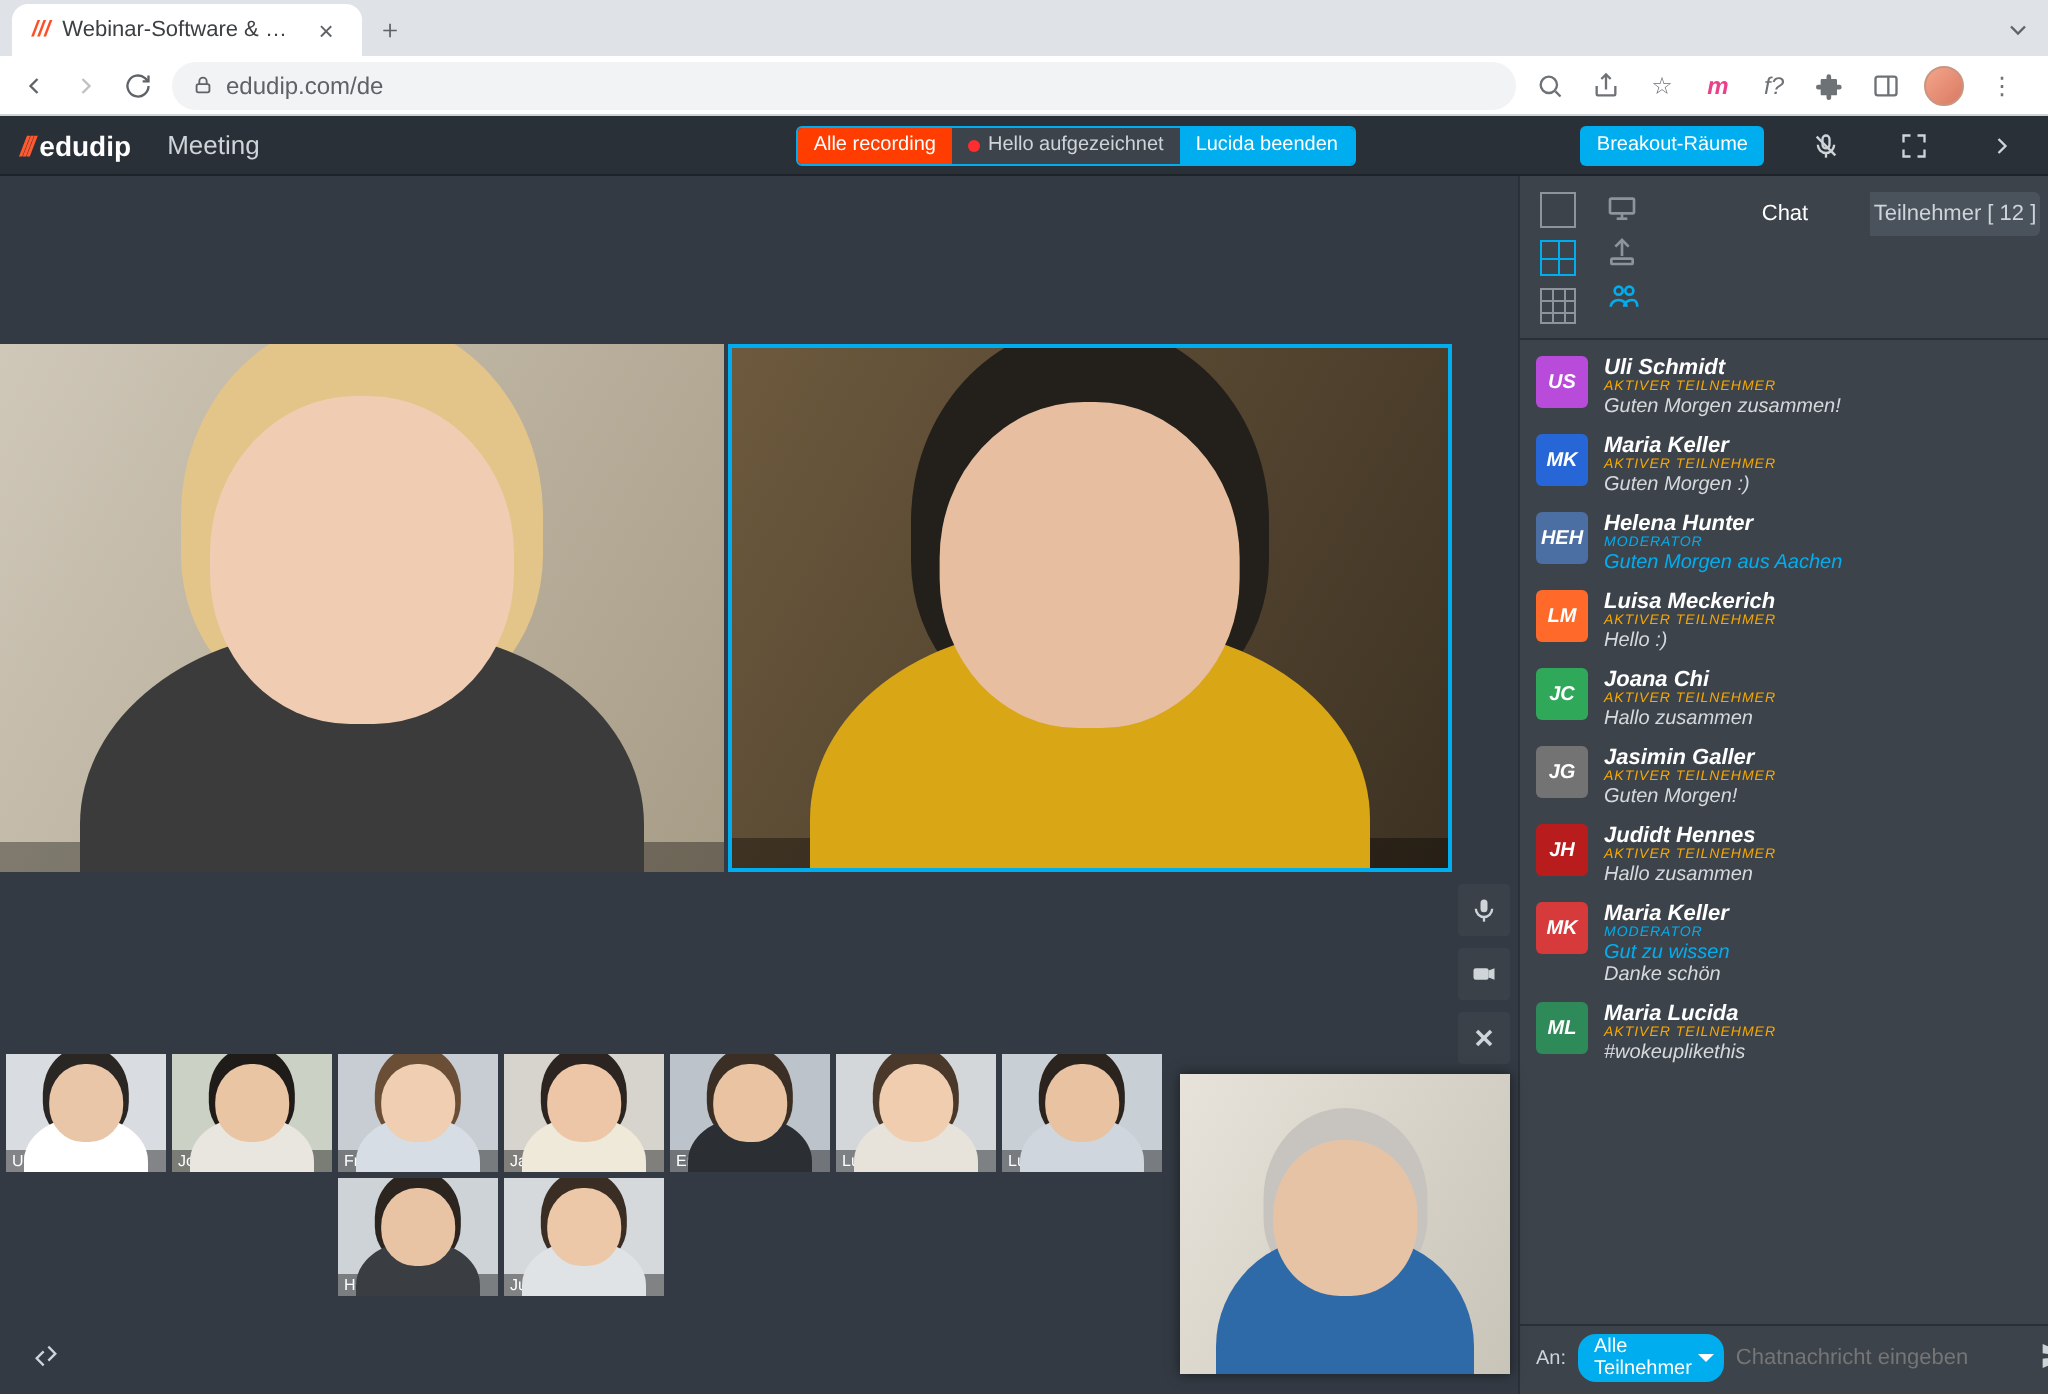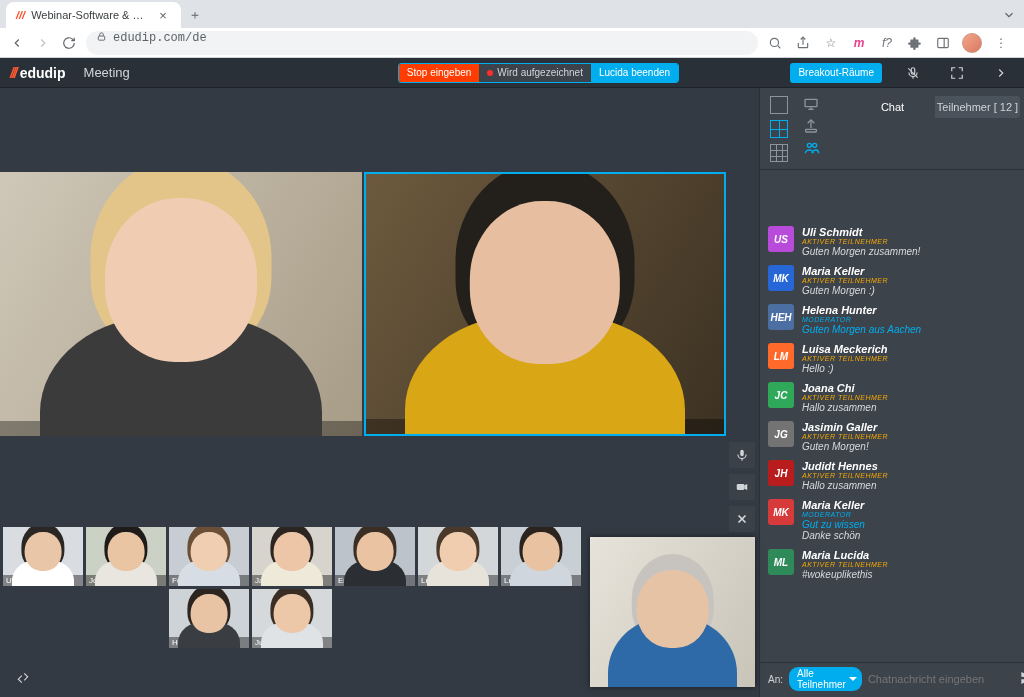--- a/index.html
+++ b/index.html
@@ -45,22 +45,22 @@
     background: #fff; height: 30px; display: flex; align-items: center;
     padding: 0 8px; gap: 8px; border-bottom: 1px solid #cfd3d8;
   }
   .nav-icn {
     width: 18px; height: 18px; display: inline-flex; align-items: center;
     justify-content: center; color: #5f6368; cursor: pointer;
   }
   .nav-icn svg { width: 14px; height: 14px; }
   .url-field {
     flex: 1; background: #f1f3f4; border-radius: 14px; height: 24px;
-    display: flex; padding: 0 10px; gap: 6px;
-    color: #5f6368; font-size: 12px; font-family: Liberation Mono, monospace;
+    display: flex; align-items: center; padding: 0 10px; gap: 6px;
+    color: #5f6368; font-size: 12px;
   }
   .chrome-right { display: flex; align-items: center; gap: 10px; padding-right: 6px; }
   .chrome-right .nav-icn { color: #6d7277; }
   .chrome-avatar {
     width: 20px; height: 20px; border-radius: 50%;
     background: linear-gradient(135deg, #f4a58a, #d97a63);
     border: 1px solid #c99582;
   }
 
   
@@ -153,21 +153,20 @@
   }
 
   .tools-icn {
     position: absolute; left: 10px; bottom: 6px; color: #cfd4d9;
   }
 
   
   .sidebar {
     width: 265px; background: var(--dark2); display: flex; flex-direction: column;
     border-left: 1px solid #2a3037;
-    gap: 48px;
   }
   .layout-strip {
     height: 82px; display: flex; gap: 14px; padding: 8px 10px;
     border-bottom: 1px solid #2a3037; align-items: flex-start;
     background: var(--dark2);
   }
   .layout-col { display: flex; flex-direction: column; gap: 6px; }
   .lay-icn {
     width: 18px; height: 18px; border: 1px solid #8c949c; display: inline-block;
     position: relative; cursor: pointer;
@@ -347,24 +346,24 @@
 
 <div class="app">
   <div class="app-bar">
     <div class="logo">
       <span class="stripes">///</span>
       <span>edudip</span>
     </div>
     <span class="meeting-label">Meeting</span>
 
     <div class="rec-group" style="margin-left:250px">
-      <button class="btn btn-stop">Stop eingeben</button>
+      <button class="btn btn-stop">Alle recording</button>
       <span class="rec-status">
         <span class="dot"></span>
-        <span>Wird aufgezeichnet</span>
+        <span>Hello aufgezeichnet</span>
       </span>
       <button class="btn btn-end">Lucida beenden</button>
     </div>
 
     <div class="spacer"></div>
     <button class="btn-breakout">Breakout-Räume</button>
     <span class="top-icn">
       <svg viewBox="0 0 24 24" fill="none" stroke="currentColor" stroke-width="2">
           <rect x="9" y="3" width="6" height="11" rx="3"></rect>
           <path d="M5 11a7 7 0 0 0 14 0"></path>

